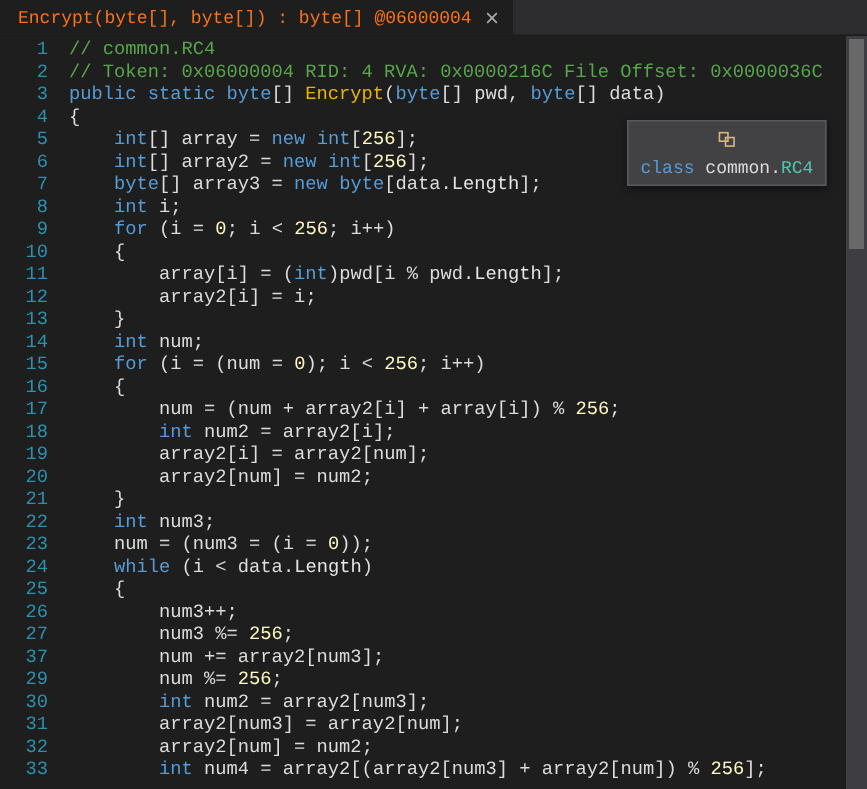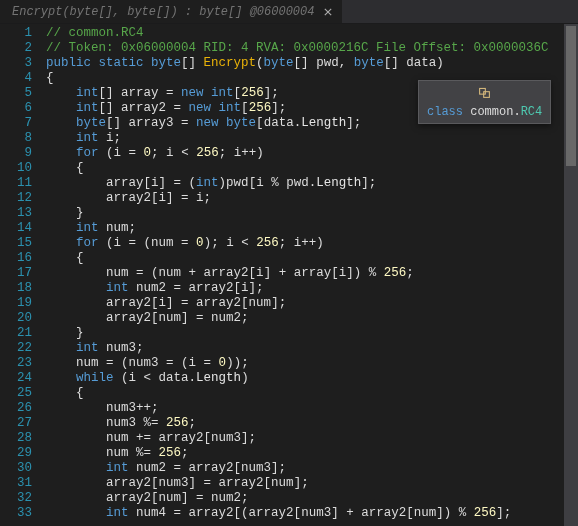--- a/index.html
+++ b/index.html
@@ -17,26 +17,25 @@
     border-bottom: 1px solid #1b1b1c;
     height: 24px;
     display: flex;
     align-items: stretch;
   }
   .tab {
     display: flex;
     align-items: center;
     padding: 0 8px 0 12px;
     background: #1e1e1e;
-    color: #737373;
+    color: #f97316;
     font-size: 12px;
     gap: 8px;
     border-right: 1px solid #2d2d30;
     position: relative;
-    font-style: italic;
   }
   .tab .close-icon {
     width: 12px;
     height: 12px;
     display: inline-flex;
     align-items: center;
     justify-content: center;
     opacity: 0.8;
   }
   .tab .close-icon svg { width: 8px; height: 8px; }
@@ -152,21 +151,21 @@
       <div class="ln">18</div>
       <div class="ln">19</div>
       <div class="ln">20</div>
       <div class="ln">21</div>
       <div class="ln">22</div>
       <div class="ln">23</div>
       <div class="ln">24</div>
       <div class="ln">25</div>
       <div class="ln">26</div>
       <div class="ln">27</div>
-      <div class="ln">28</div>
+      <div class="ln">37</div>
       <div class="ln">29</div>
       <div class="ln">30</div>
       <div class="ln">31</div>
       <div class="ln">32</div>
       <div class="ln">33</div>
     </div>
   <div class="code" id="code"><div class="row"><span class="t-comment">// common.RC4</span></div><div class="row"><span class="t-comment">// Token: 0x06000004 RID: 4 RVA: 0x0000216C File Offset: 0x0000036C</span></div><div class="row"><span class="t-key">public </span><span class="t-key">static </span><span class="t-key">byte</span><span class="t-plain">[] </span><span class="t-method">Encrypt</span><span class="t-plain">(</span><span class="t-key">byte</span><span class="t-plain">[] </span><span class="t-var">pwd</span><span class="t-plain">, </span><span class="t-key">byte</span><span class="t-plain">[] </span><span class="t-var">data</span><span class="t-plain">)</span></div><div class="row"><span class="t-plain">{</span></div><div class="row"><span class="t-plain">    </span><span class="t-key">int</span><span class="t-plain">[] </span><span class="t-var">array</span><span class="t-plain"> = </span><span class="t-key">new </span><span class="t-key">int</span><span class="t-plain">[</span><span class="t-num">256</span><span class="t-plain">];</span></div><div class="row"><span class="t-plain">    </span><span class="t-key">int</span><span class="t-plain">[] </span><span class="t-var">array2</span><span class="t-plain"> = </span><span class="t-key">new </span><span class="t-key">int</span><span class="t-plain">[</span><span class="t-num">256</span><span class="t-plain">];</span></div><div class="row"><span class="t-plain">    </span><span class="t-key">byte</span><span class="t-plain">[] </span><span class="t-var">array3</span><span class="t-plain"> = </span><span class="t-key">new </span><span class="t-key">byte</span><span class="t-plain">[</span><span class="t-var">data</span><span class="t-plain">.</span><span class="t-prop">Length</span><span class="t-plain">];</span></div><div class="row"><span class="t-plain">    </span><span class="t-key">int </span><span class="t-var">i</span><span class="t-plain">;</span></div><div class="row"><span class="t-plain">    </span><span class="t-key">for </span><span class="t-plain">(</span><span class="t-var">i</span><span class="t-plain"> = </span><span class="t-num">0</span><span class="t-plain">; </span><span class="t-var">i</span><span class="t-plain"> &lt; </span><span class="t-num">256</span><span class="t-plain">; </span><span class="t-var">i</span><span class="t-plain">++)</span></div><div class="row"><span class="t-plain">    {</span></div><div class="row"><span class="t-plain">        </span><span class="t-var">array</span><span class="t-plain">[</span><span class="t-var">i</span><span class="t-plain">] = (</span><span class="t-key">int</span><span class="t-plain">)</span><span class="t-var">pwd</span><span class="t-plain">[</span><span class="t-var">i</span><span class="t-plain"> % </span><span class="t-var">pwd</span><span class="t-plain">.</span><span class="t-prop">Length</span><span class="t-plain">];</span></div><div class="row"><span class="t-plain">        </span><span class="t-var">array2</span><span class="t-plain">[</span><span class="t-var">i</span><span class="t-plain">] = </span><span class="t-var">i</span><span class="t-plain">;</span></div><div class="row"><span class="t-plain">    }</span></div><div class="row"><span class="t-plain">    </span><span class="t-key">int </span><span class="t-var">num</span><span class="t-plain">;</span></div><div class="row"><span class="t-plain">    </span><span class="t-key">for </span><span class="t-plain">(</span><span class="t-var">i</span><span class="t-plain"> = (</span><span class="t-var">num</span><span class="t-plain"> = </span><span class="t-num">0</span><span class="t-plain">); </span><span class="t-var">i</span><span class="t-plain"> &lt; </span><span class="t-num">256</span><span class="t-plain">; </span><span class="t-var">i</span><span class="t-plain">++)</span></div><div class="row"><span class="t-plain">    {</span></div><div class="row"><span class="t-plain">        </span><span class="t-var">num</span><span class="t-plain"> = (</span><span class="t-var">num</span><span class="t-plain"> + </span><span class="t-var">array2</span><span class="t-plain">[</span><span class="t-var">i</span><span class="t-plain">] + </span><span class="t-var">array</span><span class="t-plain">[</span><span class="t-var">i</span><span class="t-plain">]) % </span><span class="t-num">256</span><span class="t-plain">;</span></div><div class="row"><span class="t-plain">        </span><span class="t-key">int </span><span class="t-var">num2</span><span class="t-plain"> = </span><span class="t-var">array2</span><span class="t-plain">[</span><span class="t-var">i</span><span class="t-plain">];</span></div><div class="row"><span class="t-plain">        </span><span class="t-var">array2</span><span class="t-plain">[</span><span class="t-var">i</span><span class="t-plain">] = </span><span class="t-var">array2</span><span class="t-plain">[</span><span class="t-var">num</span><span class="t-plain">];</span></div><div class="row"><span class="t-plain">        </span><span class="t-var">array2</span><span class="t-plain">[</span><span class="t-var">num</span><span class="t-plain">] = </span><span class="t-var">num2</span><span class="t-plain">;</span></div><div class="row"><span class="t-plain">    }</span></div><div class="row"><span class="t-plain">    </span><span class="t-key">int </span><span class="t-var">num3</span><span class="t-plain">;</span></div><div class="row"><span class="t-plain">    </span><span class="t-var">num</span><span class="t-plain"> = (</span><span class="t-var">num3</span><span class="t-plain"> = (</span><span class="t-var">i</span><span class="t-plain"> = </span><span class="t-num">0</span><span class="t-plain">));</span></div><div class="row"><span class="t-plain">    </span><span class="t-key">while </span><span class="t-plain">(</span><span class="t-var">i</span><span class="t-plain"> &lt; </span><span class="t-var">data</span><span class="t-plain">.</span><span class="t-prop">Length</span><span class="t-plain">)</span></div><div class="row"><span class="t-plain">    {</span></div><div class="row"><span class="t-plain">        </span><span class="t-var">num3</span><span class="t-plain">++;</span></div><div class="row"><span class="t-plain">        </span><span class="t-var">num3</span><span class="t-plain"> %= </span><span class="t-num">256</span><span class="t-plain">;</span></div><div class="row"><span class="t-plain">        </span><span class="t-var">num</span><span class="t-plain"> += </span><span class="t-var">array2</span><span class="t-plain">[</span><span class="t-var">num3</span><span class="t-plain">];</span></div><div class="row"><span class="t-plain">        </span><span class="t-var">num</span><span class="t-plain"> %= </span><span class="t-num">256</span><span class="t-plain">;</span></div><div class="row"><span class="t-plain">        </span><span class="t-key">int </span><span class="t-var">num2</span><span class="t-plain"> = </span><span class="t-var">array2</span><span class="t-plain">[</span><span class="t-var">num3</span><span class="t-plain">];</span></div><div class="row"><span class="t-plain">        </span><span class="t-var">array2</span><span class="t-plain">[</span><span class="t-var">num3</span><span class="t-plain">] = </span><span class="t-var">array2</span><span class="t-plain">[</span><span class="t-var">num</span><span class="t-plain">];</span></div><div class="row"><span class="t-plain">        </span><span class="t-var">array2</span><span class="t-plain">[</span><span class="t-var">num</span><span class="t-plain">] = </span><span class="t-var">num2</span><span class="t-plain">;</span></div><div class="row"><span class="t-plain">        </span><span class="t-key">int </span><span class="t-var">num4</span><span class="t-plain"> = </span><span class="t-var">array2</span><span class="t-plain">[(</span><span class="t-var">array2</span><span class="t-plain">[</span><span class="t-var">num3</span><span class="t-plain">] + </span><span class="t-var">array2</span><span class="t-plain">[</span><span class="t-var">num</span><span class="t-plain">]) % </span><span class="t-num">256</span><span class="t-plain">];</span></div></div>
 
   <div class="tooltip">
     <span class="cls-icon">

